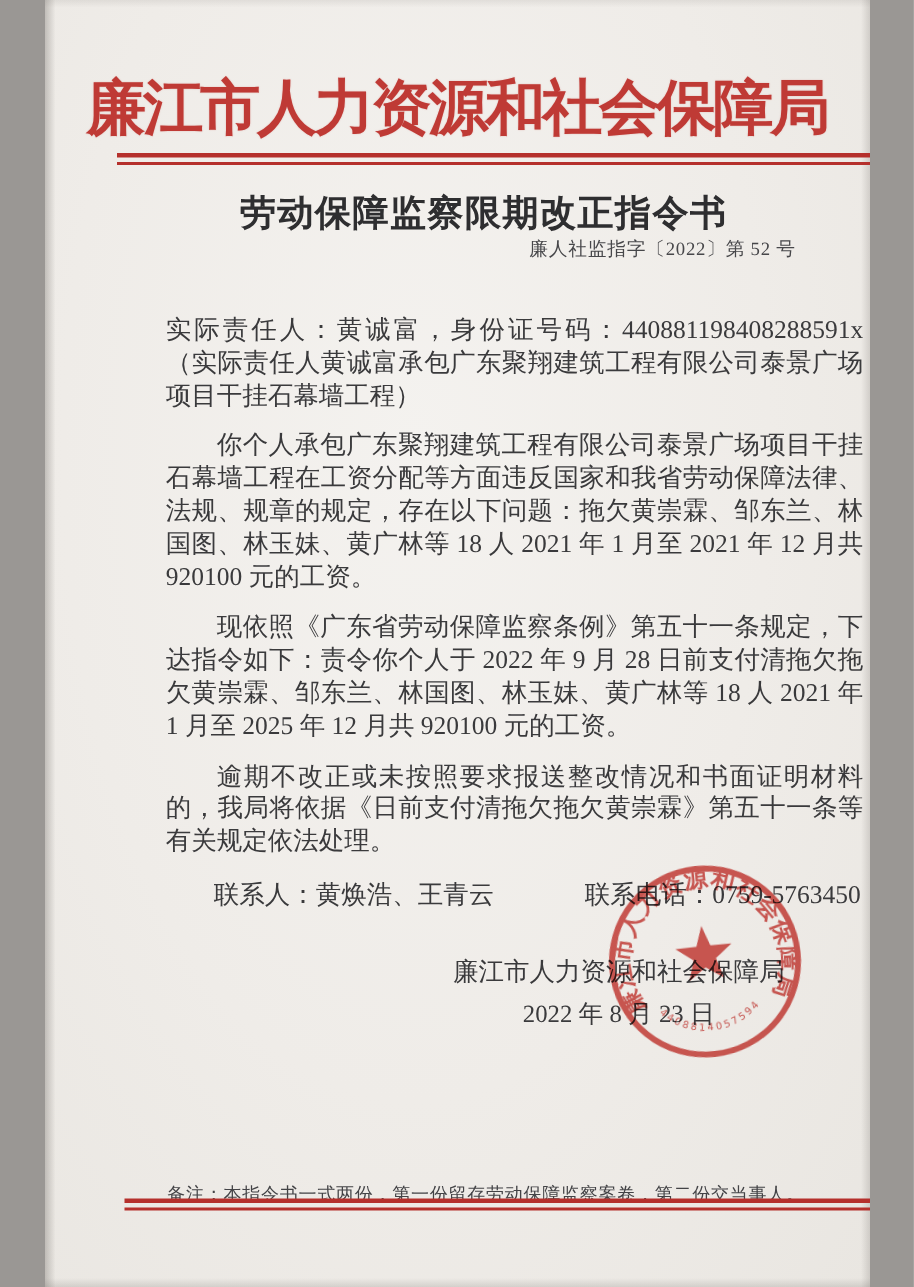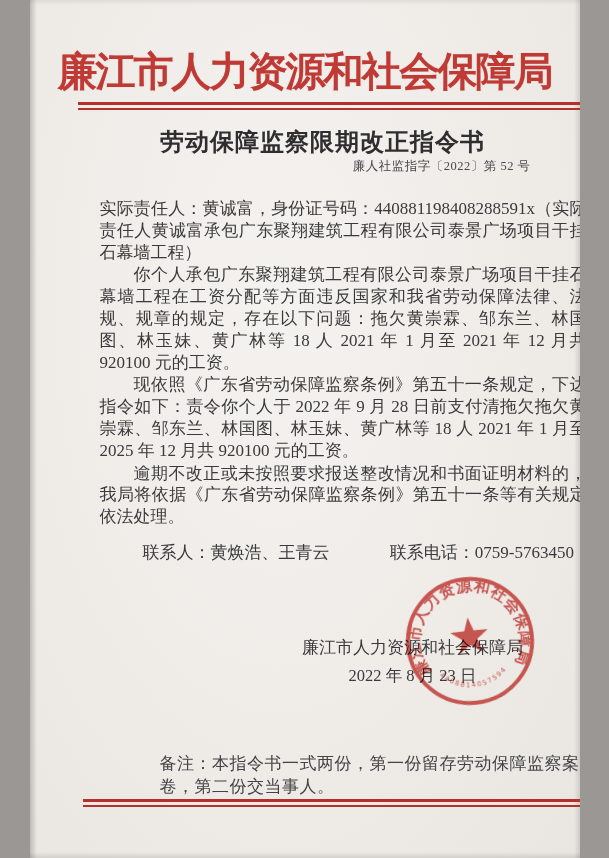--- a/index.html
+++ b/index.html
@@ -43,21 +43,21 @@
     position: absolute; top: 158px; right: 49px;
     font-size: 12.5px; color: #47474a;
     letter-spacing: 0.5px;
   }
   .body-text {
     position: absolute; top: 197px; left: 69px; width: 489px;
     font-size: 17px; line-height: 21.8px;
     text-align: justify;
     color: #3a3a3c;
   }
-  .body-text p { margin: 1px; }
+  .body-text p { margin: 12px; }
   .body-text p.indent { text-indent: 34px; }
   .contact-line {
     margin-top: 14px;
     white-space: nowrap;
   }
   .contact-person { padding-left: 44px; }
   .contact-phone  { margin-left: 56px; }
   .signature-block {
     position: absolute; top: 636px; right: 51px; width: 232px;
     text-align: center;
@@ -66,24 +66,23 @@
   .sig-date { margin-top: 6px; font-size: 16.5px; }
   .seal {
     position: absolute; left: 374px; top: 575px;
     width: 132px; height: 132px;
     transform: rotate(-6deg);
     mix-blend-mode: multiply;
     opacity: 0.88;
     filter: blur(0.3px);
   }
   .footer-note {
-    position: absolute; top: 752px; left: 82px;
-    font-size: 17px; color: #434346;
+    position: absolute; top: 788px; left: 82px;
+    font-size: 12px; color: #434346;
     letter-spacing: 0.5px;
-    margin-left: 48px;
   }
   .footer-rule {
     position: absolute; top: 799px; left: 53px; width: 522px; height: 3px;
     border-top: 3px solid #b5302c;
     border-bottom: 2px solid #b5302c;
   }
 </style>
 </head>
 <body>
 
@@ -94,21 +93,21 @@
   <div class="header-rule"></div>
 
   <div class="doc-title">劳动保障监察限期改正指令书</div>
 
   <div class="doc-number">廉人社监指字〔2022〕第 52 号</div>
 
   <div class="body-text">
     <p>实际责任人：黄诚富，身份证号码：440881198408288591x（实际责任人黄诚富承包广东聚翔建筑工程有限公司泰景广场项目干挂石幕墙工程）</p>
     <p class="indent">你个人承包广东聚翔建筑工程有限公司泰景广场项目干挂石幕墙工程在工资分配等方面违反国家和我省劳动保障法律、法规、规章的规定，存在以下问题：拖欠黄崇霖、邹东兰、林国图、林玉妹、黄广林等 18 人 2021 年 1 月至 2021 年 12 月共 920100 元的工资。</p>
     <p class="indent">现依照《广东省劳动保障监察条例》第五十一条规定，下达指令如下：责令你个人于 2022 年 9 月 28 日前支付清拖欠拖欠黄崇霖、邹东兰、林国图、林玉妹、黄广林等 18 人 2021 年 1 月至 2025 年 12 月共 920100 元的工资。</p>
-    <p class="indent">逾期不改正或未按照要求报送整改情况和书面证明材料的，我局将依据《广东省劳动保障监察条例》第五十一条等有关规定依法处理。</p>
+    <p class="indent">逾期不改正或未按照要求报送整改情况和书面证明材料的，我局将依据《日前支付清拖欠拖欠黄崇霖》第五十一条等有关规定依法处理。</p>
     <div class="contact-line">
       <span class="contact-person">联系人：黄焕浩、王青云</span>
       <span class="contact-phone">联系电话：0759-5763450</span>
     </div>
   </div>
 
   <div class="signature-block">
     <div>廉江市人力资源和社会保障局</div>
     <div class="sig-date">2022 年 8 月 23 日</div>
   </div>

